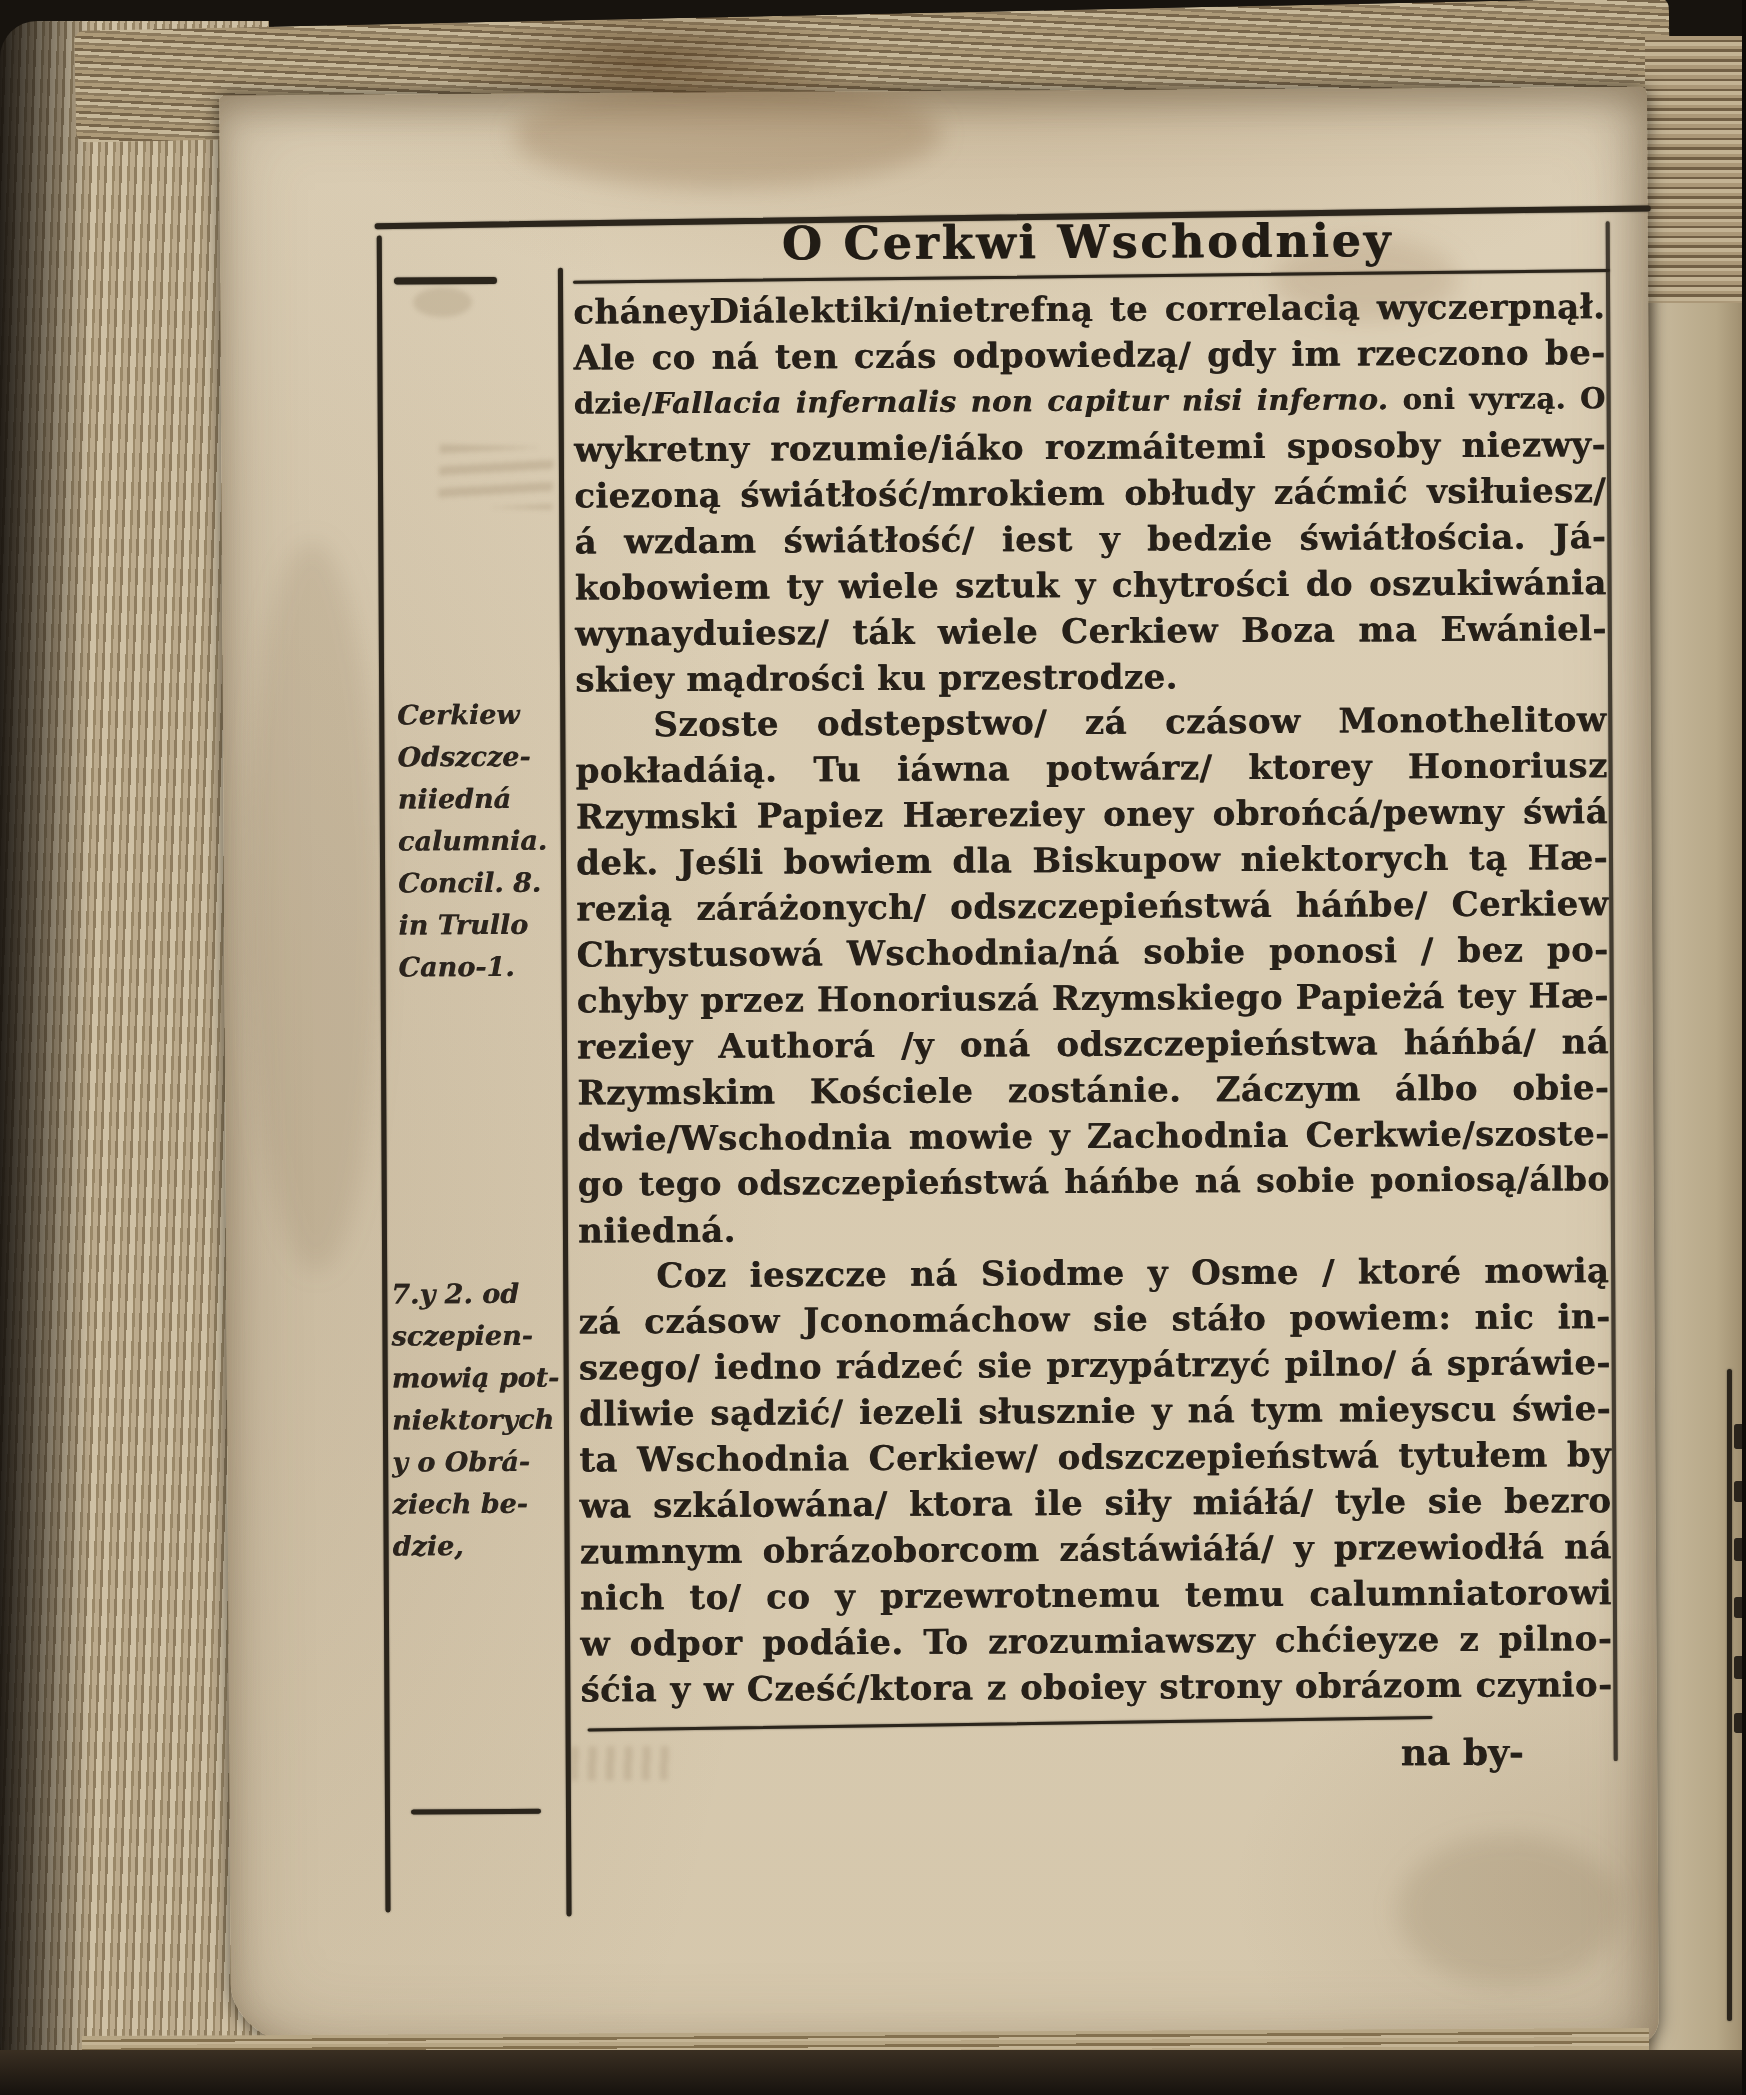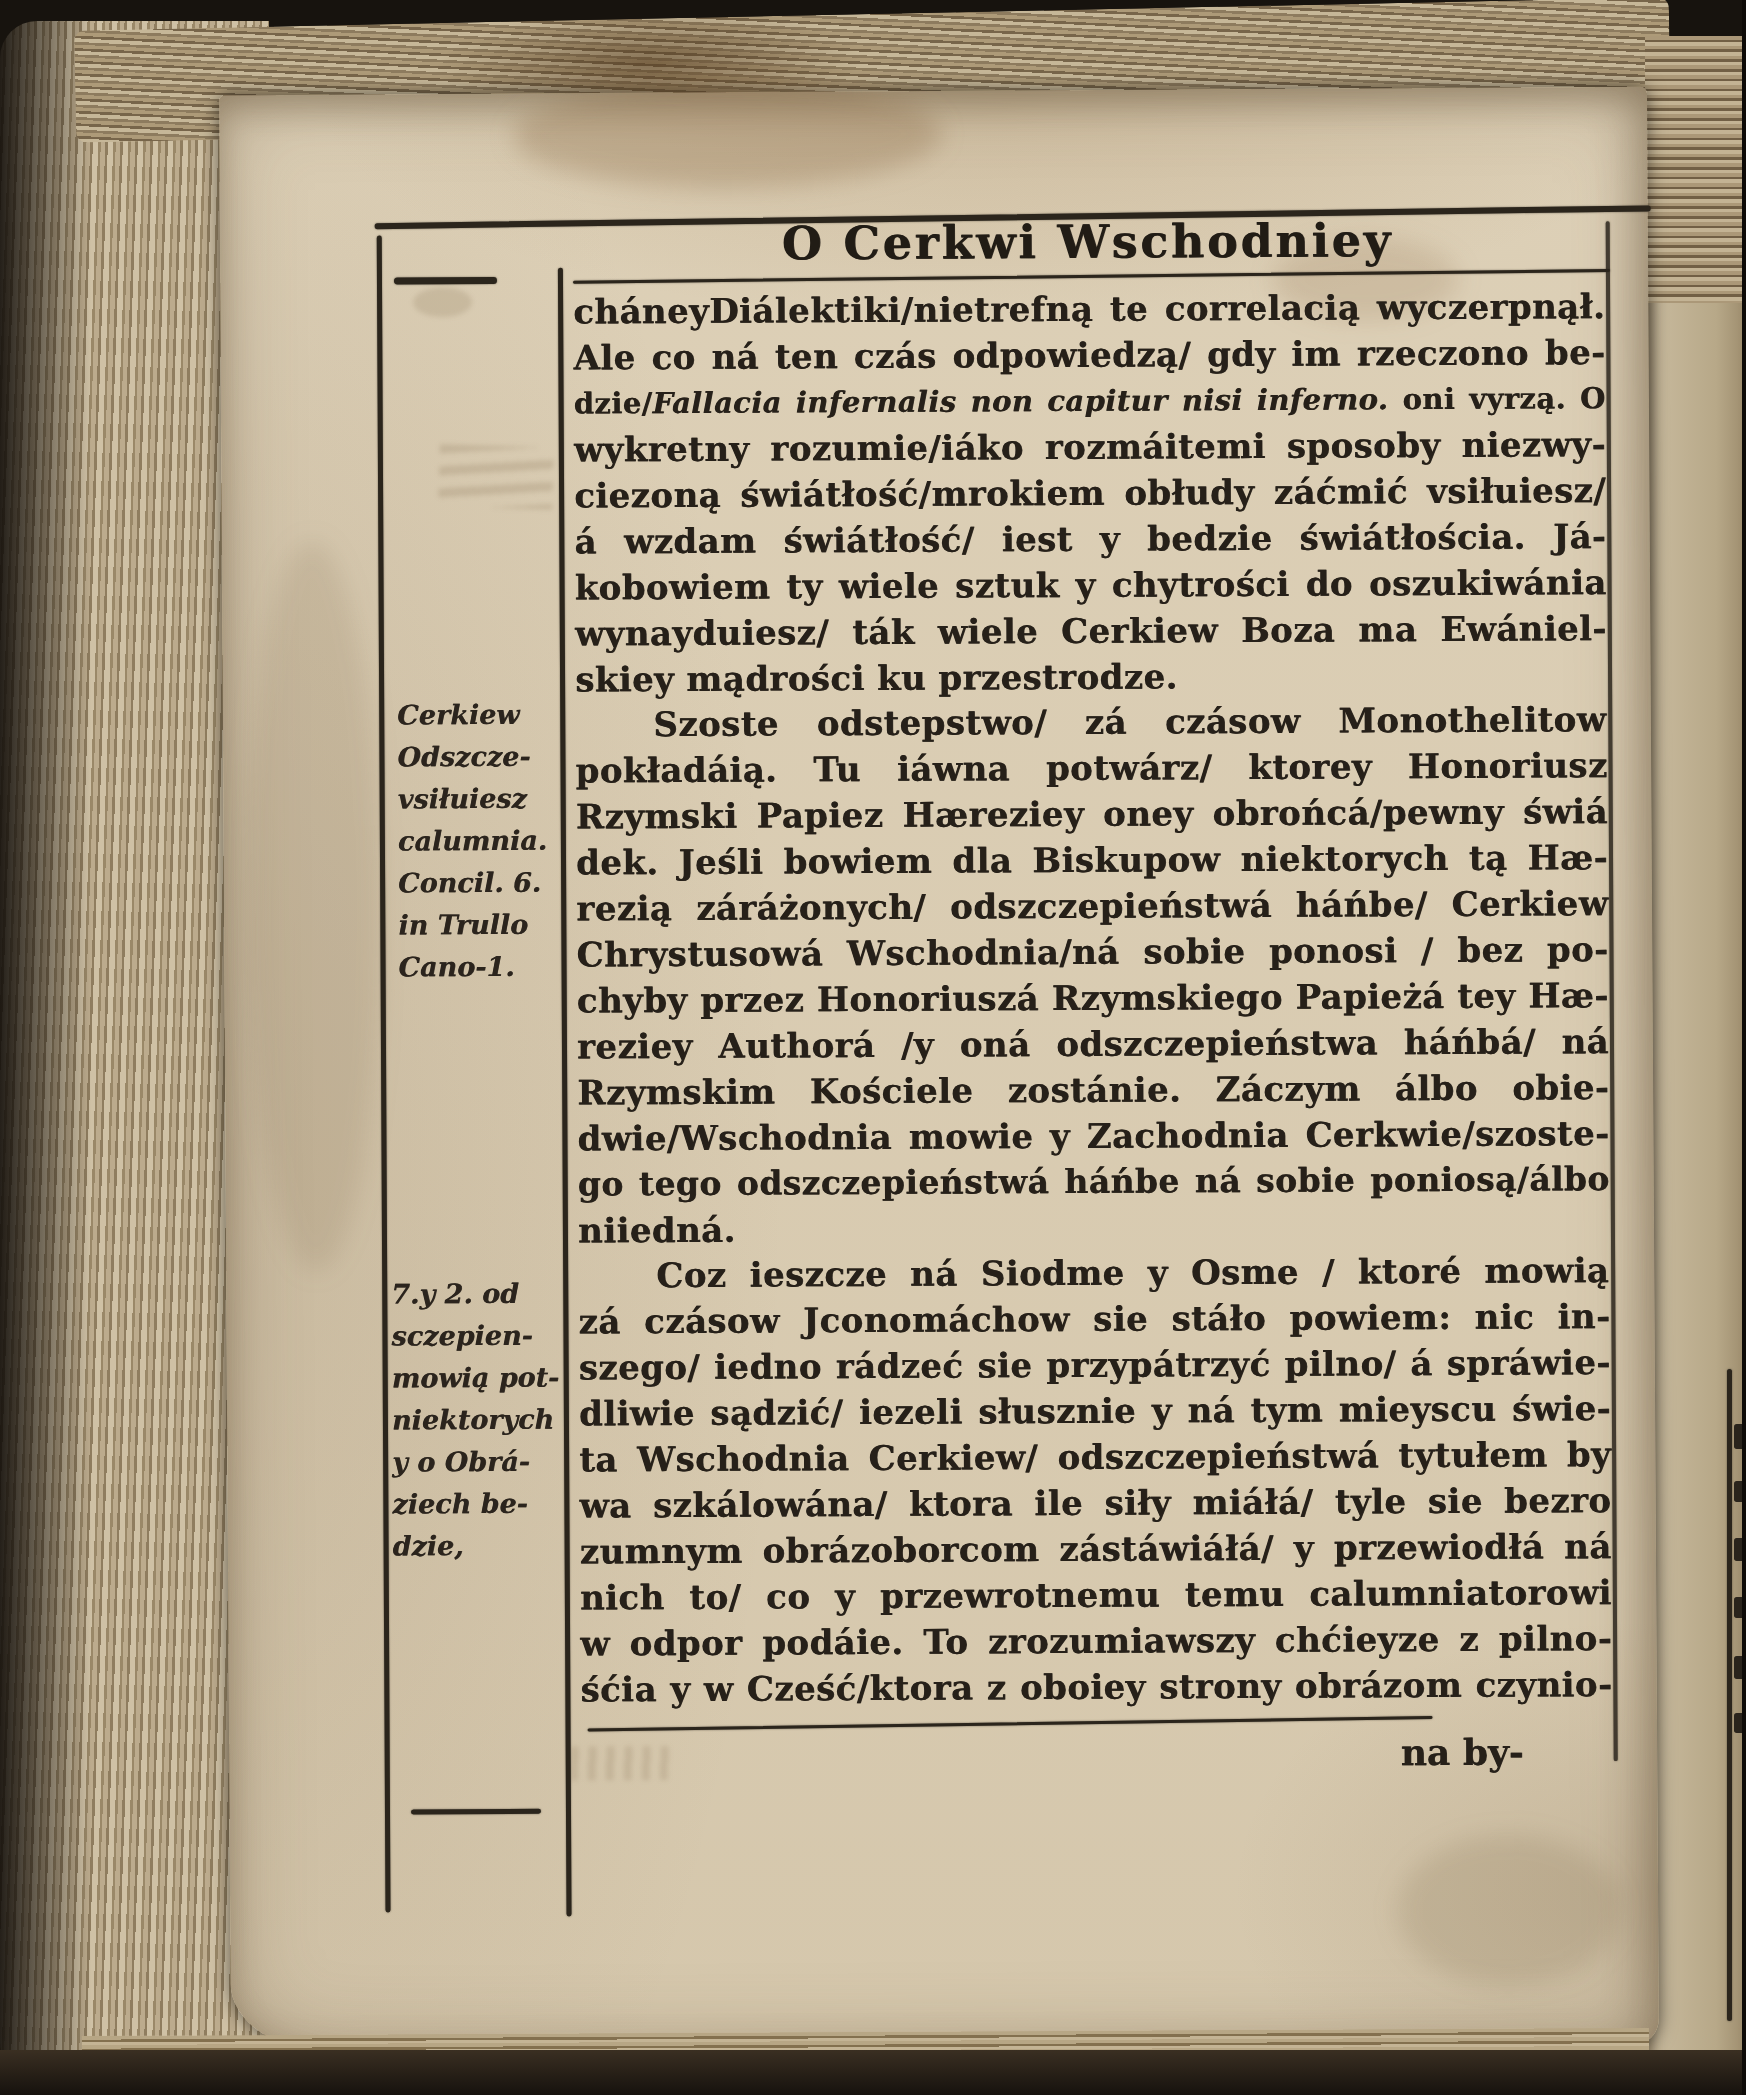--- a/index.html
+++ b/index.html
@@ -128,23 +128,23 @@
     <div class="rule v-a"></div>
     <div class="rule v-b"></div>
     <div class="rule v-r"></div>
     <div class="rule m-dash-top"></div>
     <div class="rule m-dash-bot"></div>
     <div class="rule r-catch"></div>
 
     <div class="note n1">
         <div>Cerkiew</div>
         <div>Odszcze-</div>
-        <div>vsiłuiesz</div>
+        <div>niiedná</div>
         <div>calumnia.</div>
-        <div>Concil. 6.</div>
+        <div>Concil. 8.</div>
         <div>in Trullo</div>
         <div>Cano-1.</div>
       </div>
     <div class="note n2">
         <div>7.y 2. od</div>
         <div>sczepien-</div>
         <div>mowią pot-</div>
         <div>niektorych</div>
         <div>y o Obrá-</div>
         <div>ziech be-</div>

